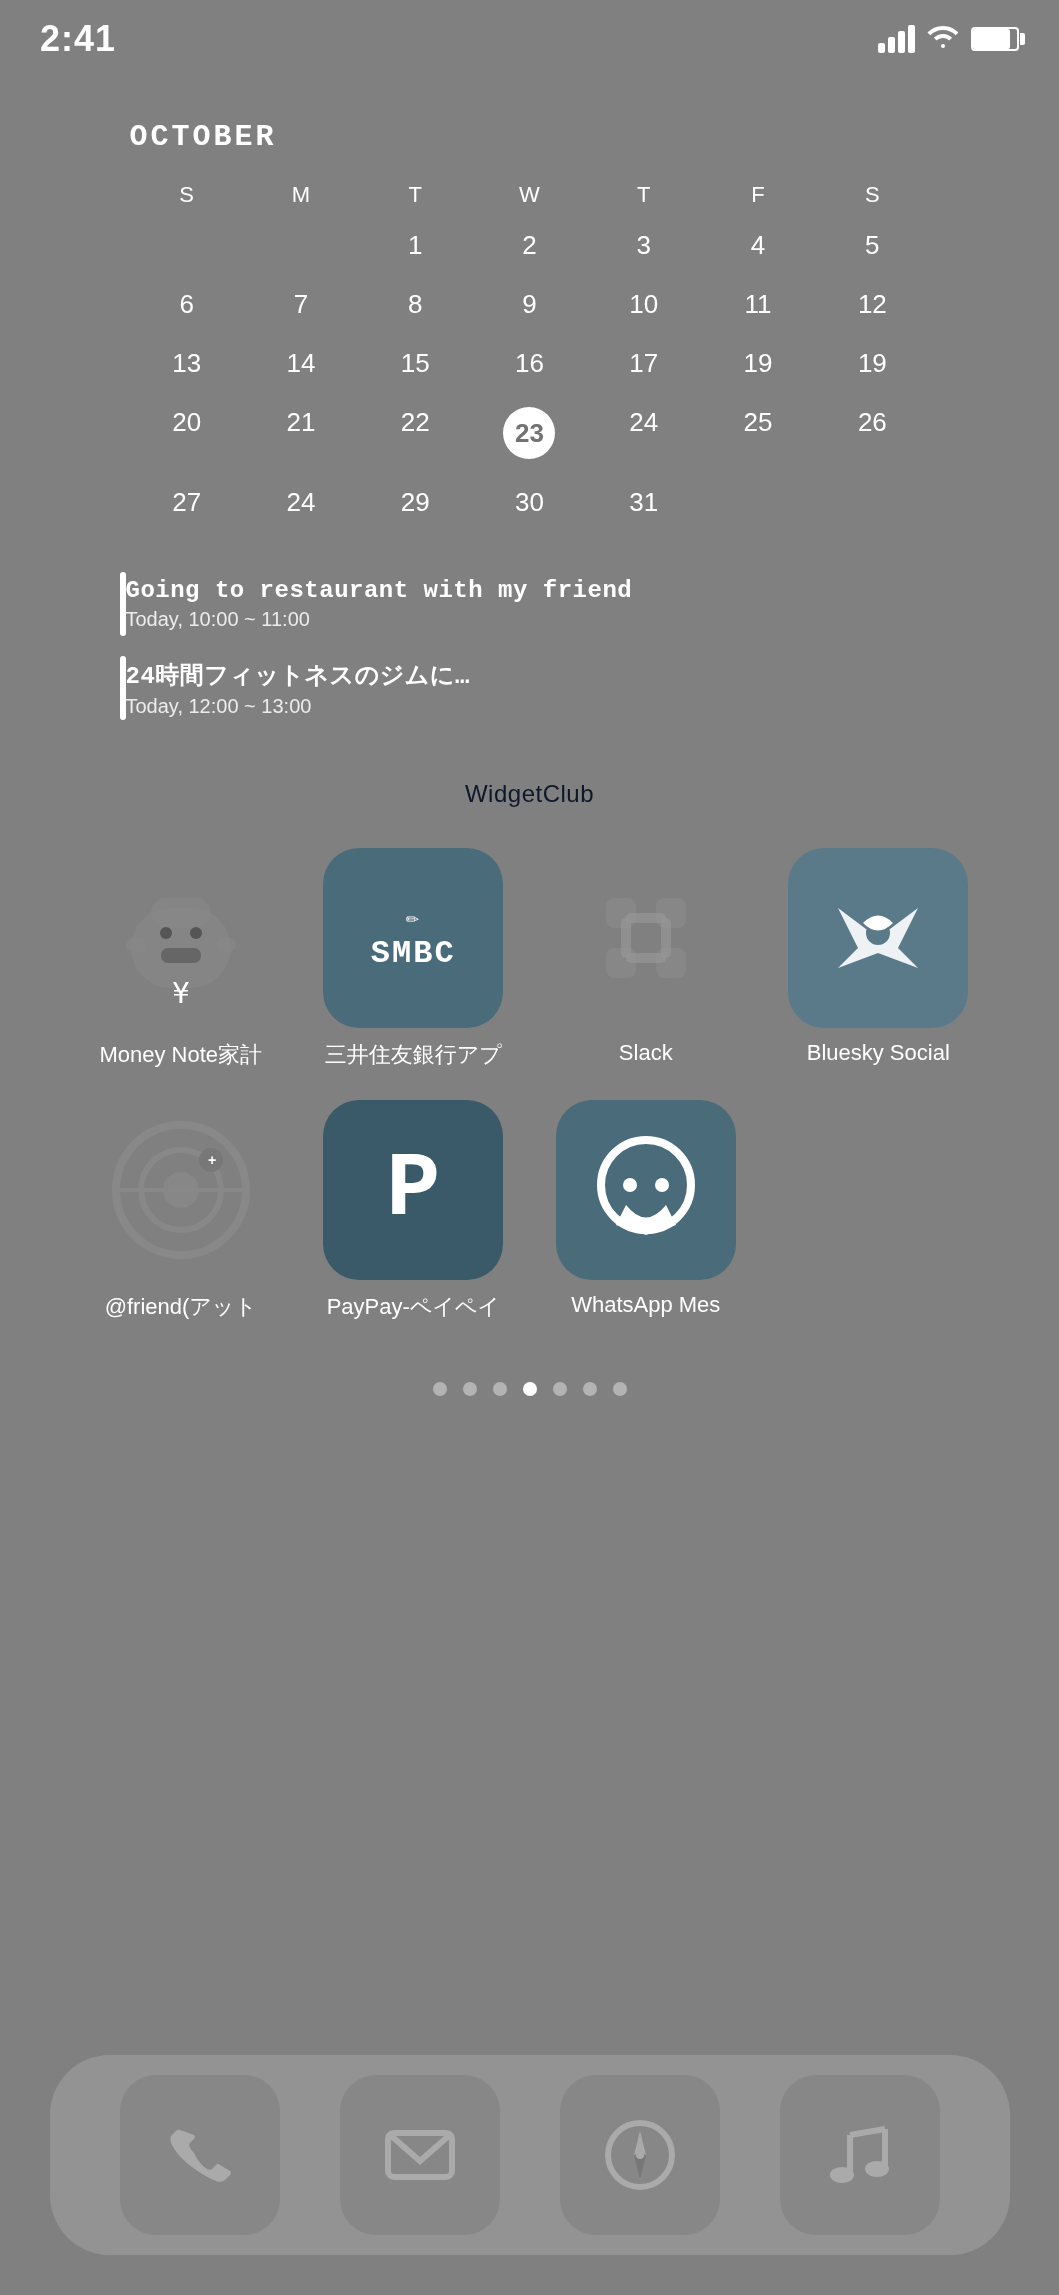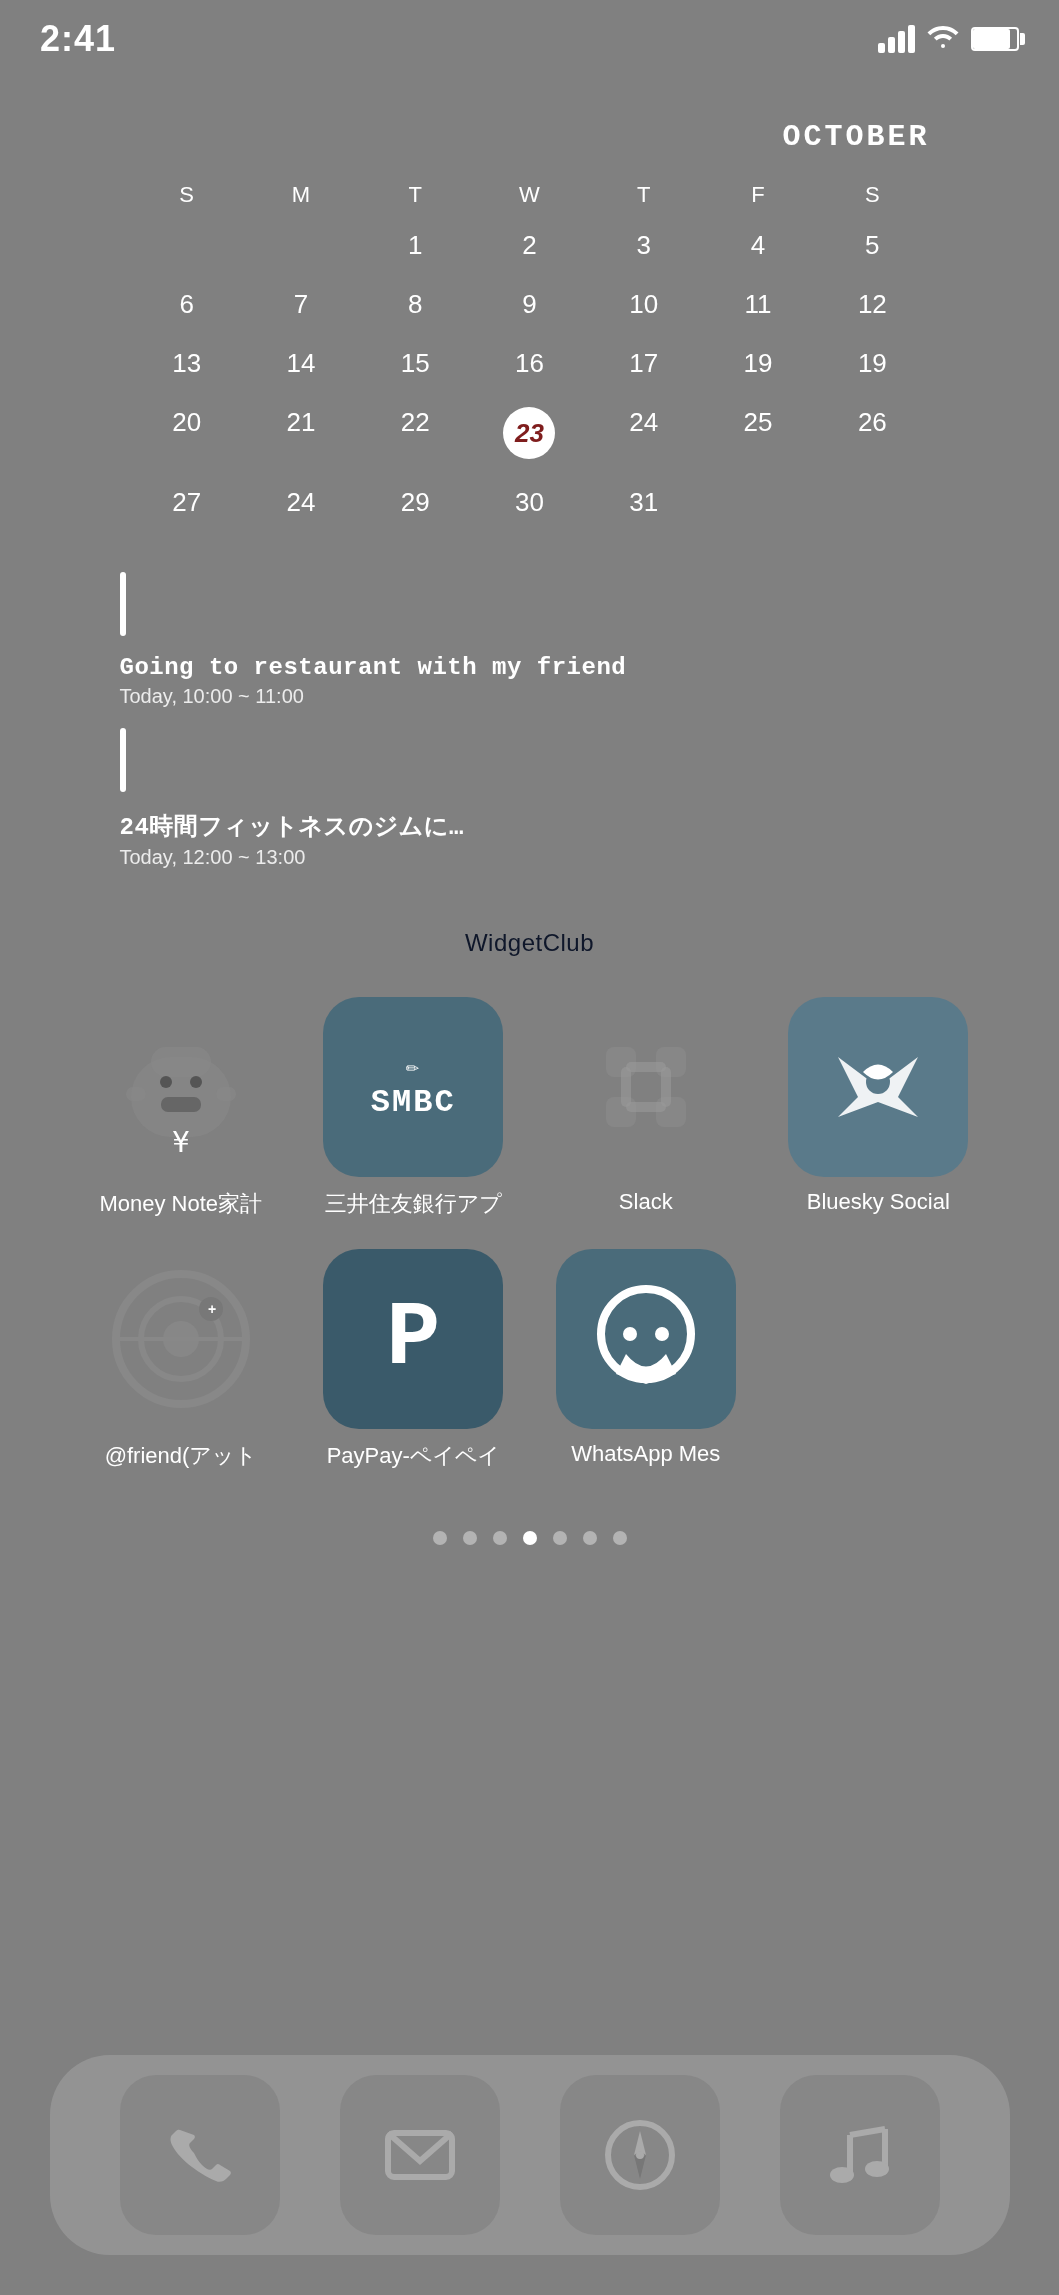--- a/index.html
+++ b/index.html
@@ -82,21 +82,21 @@
     }
 
     
     .calendar-widget {
       margin: 60px auto 0;
       width: 820px;
       padding: 0 10px;
     }
 
     .calendar-month {
-      text-align: right;
+      text-align: left;
       color: white;
       font-size: 30px;
       font-weight: 700;
       letter-spacing: 3px;
       margin-bottom: 20px;
       font-family: 'Courier New', monospace;
     }
 
     .calendar-grid {
       display: grid;
@@ -119,47 +119,44 @@
       padding: 14px 0;
       position: relative;
     }
 
     .calendar-day.today {
       position: relative;
     }
 
     .calendar-day.today span {
       background: white;
-      color: #7f1d1d;
+      color: #737373;
       border-radius: 50%;
       width: 52px;
       height: 52px;
       display: inline-flex;
       align-items: center;
       justify-content: center;
       font-weight: 700;
-      font-style: italic;
     }
 
     .calendar-day.empty {
       color: transparent;
     }
 
     
     .events-section {
       margin: 40px auto 0;
       width: 820px;
     }
 
     .event-item {
       display: flex;
-      align-items: flex-start;
+      align-items: center;
       margin-bottom: 20px;
-      gap: 18px;
-      flex-direction: column;
     }
 
     .event-bar {
       width: 6px;
       min-height: 64px;
       background: white;
       border-radius: 3px;
       flex-shrink: 0;
     }
 

